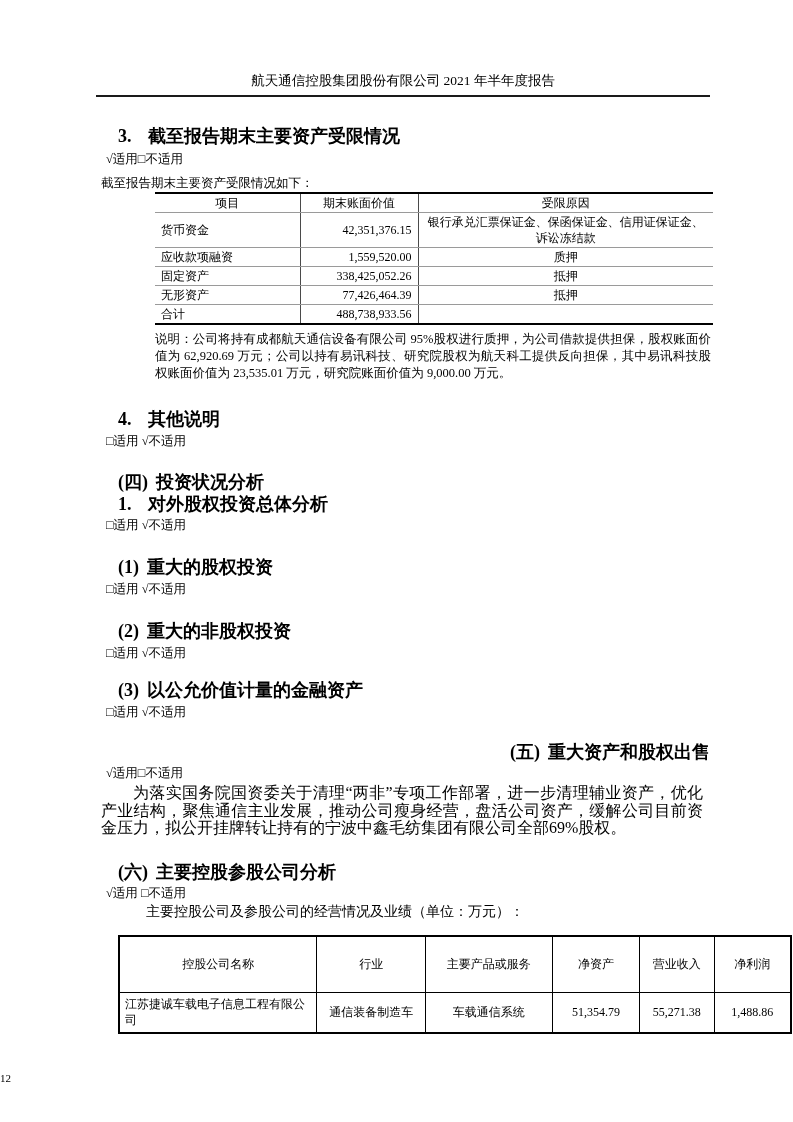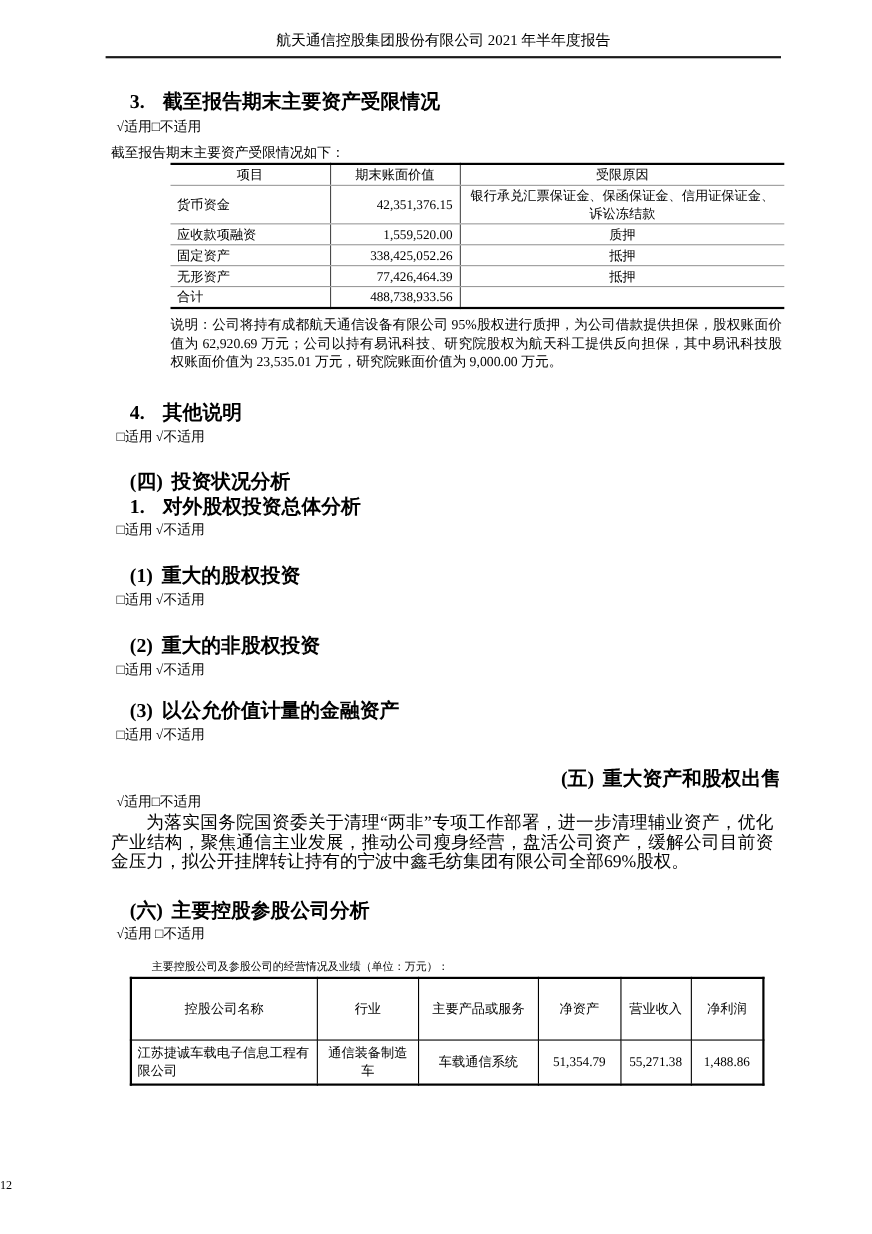--- a/index.html
+++ b/index.html
@@ -3,21 +3,21 @@
 <meta charset="utf-8">
 <style>
   html,body{margin:0;padding:0;background:#fff;}
   body{
     width:793px;height:1122px;
     font-family:"Liberation Serif","DejaVu Serif",serif;
     color:#000;
     -webkit-font-smoothing:antialiased;
   }
   .page{position:relative;width:793px;height:1122px;overflow:hidden;}
-  .content{padding:28px 83px 0 96px;}
+  .content{padding:72px 83px 0 96px;}
   .doc-title{text-align:center;font-size:13.5px;line-height:18px;}
   .doc-rule{border-bottom:2px solid #1a1a1a;margin-top:5px;}
 
   .h{font-weight:bold;font-size:18px;line-height:19px;margin-left:22px;}
   .num-n{display:inline-block;min-width:30px;}
   .num-p{margin-right:8px;}
   .chk{margin-left:10px;font-size:12.5px;line-height:17px;}
   .intro{margin-left:5px;font-size:12.5px;line-height:17px;}
 
   table{border-collapse:collapse;}
@@ -28,24 +28,24 @@
   .fin-table th{font-weight:normal;text-align:center;}
   .fin-table th,.fin-table td{padding:1px 6px;line-height:16px;vertical-align:middle;}
   .fin-table tr:not(:last-child)>*{border-bottom:1px solid #9a9a9a;}
   .fin-table th+th,.fin-table td+td{border-left:1px solid #4a4a4a;}
   .fin-table td.c-item{text-align:left;}
   .fin-table td.c-val{text-align:right;}
   .fin-table td.c-reason{text-align:center;}
 
   .note{margin-left:59px;width:556px;font-size:12.5px;line-height:17px;text-align:justify;margin-top:6px;}
   .para{margin-left:5px;width:602px;font-size:16px;line-height:17.5px;text-align:justify;text-indent:2em;margin-top:2px;}
-  .intro2{margin-left:22px;font-size:10px;line-height:17px;text-indent:2em;margin-top:13px;}
+  .intro2{margin-left:22px;font-size:14px;line-height:17px;text-indent:2em;margin-top:1px;}
 
   .company-table{
-    margin-left:22px;width:577px;font-size:12px;margin-top:0;
+    margin-left:22px;width:674px;font-size:12px;margin-top:15px;
     border:2px solid #000;
   }
   .company-table th,.company-table td{
     border:1px solid #000;text-align:center;font-weight:normal;
     padding:2px 5px;line-height:16px;vertical-align:middle;
   }
   .company-table tr.hdr{height:57px;}
   .company-table tr.row{height:40px;}
   .company-table td.c-name{text-align:left;}
 

